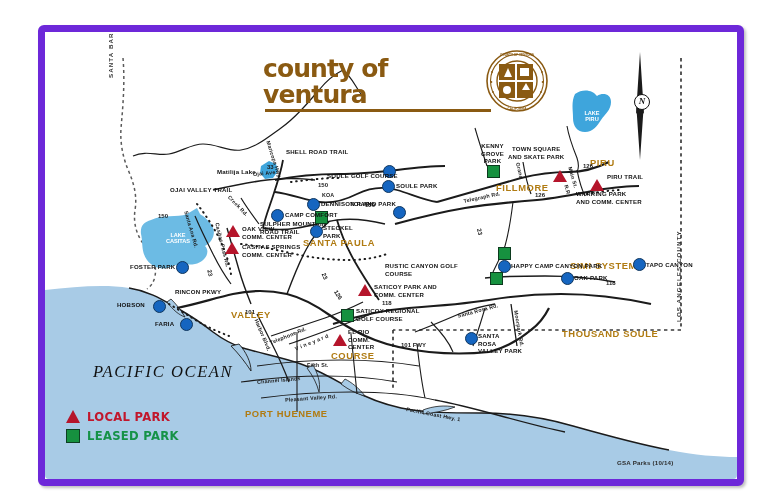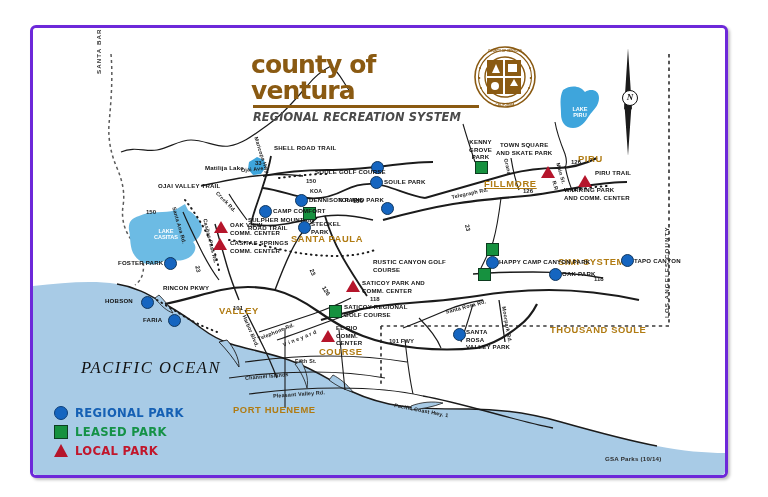--- a/index.html
+++ b/index.html
@@ -5,22 +5,22 @@
 <style>
   html,body{margin:0;padding:0;}
   body{
     width:768px;height:497px;overflow:hidden;background:#ffffff;
     font-family:"Liberation Sans", sans-serif;
   }
   #stage{position:relative;width:768px;height:497px;background:#ffffff;}
 
   
   #card{
-    position:absolute;left:30px;top:25px;width:692px;height:447px;
-    background:#ffffff;border:3px solid #6d28d9;border-radius:6px;
+    position:absolute;left:38px;top:25px;width:692px;height:447px;
+    background:#ffffff;border:7px solid #6d28d9;border-radius:6px;
     box-shadow:2px 2px 3px rgba(0,0,0,.25);overflow:hidden;
   }
   #mapsvg{position:absolute;left:0;top:0;width:692px;height:447px;}
 
   
   .lbl{position:absolute;white-space:nowrap;font-family:"Liberation Sans", sans-serif;}
   .park{font-weight:bold;color:#111;font-size:6.1px;letter-spacing:.2px;line-height:7.6px;}
   .city{font-weight:bold;color:#b07b12;font-size:9.4px;letter-spacing:.6px;}
   .ocean{font-family:"Liberation Serif", serif;font-style:italic;color:#111;font-size:16.5px;letter-spacing:1.6px;}
   .road{font-weight:bold;color:#1b1b1b;font-size:5.3px;letter-spacing:.2px;}
@@ -193,21 +193,20 @@
         <path d="M196,212 C214,214 232,218 250,222 C268,226 286,228 304,228 C318,228 330,226 342,222"></path>
         <path d="M124,272 C134,278 144,284 154,290 C164,296 174,300 184,304"></path>
         <path d="M542,162 C554,160 566,158 578,158"></path>
       </g>
     </g>
   </svg>
 
   <div id="title-block">
     <div id="title-main">county of ventura</div>
     <div id="title-rule"></div>
-    <div id="title-sub">REGIONAL RECREATION SYSTEM</div>
   </div>
 
   <svg id="seal" viewBox="0 0 62 62">
     <circle cx="31" cy="31" r="30" fill="none" stroke="#8a5a12" stroke-width="1.6"></circle>
     <circle cx="31" cy="31" r="26.5" fill="none" stroke="#8a5a12" stroke-width="1.1"></circle>
     <circle cx="31" cy="31" r="20" fill="#ffffff" stroke="#8a5a12" stroke-width="1.4"></circle>
     <g fill="#8a5a12">
       <rect x="13" y="14" width="16" height="16"></rect>
       <rect x="31" y="14" width="16" height="16"></rect>
       <rect x="13" y="32" width="16" height="16"></rect>
@@ -237,21 +236,21 @@
     <path d="M11,0 L15,62 L11,56 L7,62 Z" fill="#1b1b1b"></path>
     <path d="M11,108 L7,50 L11,56 L15,50 Z" fill="#1b1b1b"></path>
   </svg>
   <div id="nlabel">N</div>
 
   <div class="lbl county" style="left:62px;top:46px;transform:rotate(-90deg);transform-origin:left top;">SANTA BARBARA COUNTY</div>
   <div class="lbl county" style="left:630px;top:290px;transform:rotate(-90deg);transform-origin:left top;">LOS ANGELES COUNTY</div>
 
   <div class="lbl city" style="left:222px;top:161px;"></div>
   <div class="lbl city" style="left:258px;top:205px;">SANTA PAULA</div>
-  <div class="lbl city" style="left:451px;top:150px;text-decoration:underline;">FILLMORE</div>
+  <div class="lbl city" style="left:451px;top:150px;">FILLMORE</div>
   <div class="lbl city" style="left:545px;top:125px;">PIRU</div>
   <div class="lbl city" style="left:186px;top:277px;">VALLEY</div>
   <div class="lbl city" style="left:286px;top:318px;">COURSE</div>
   <div class="lbl city" style="left:200px;top:376px;">PORT HUENEME</div>
   <div class="lbl city" style="left:525px;top:228px;">SIMI SYSTEM</div>
   <div class="lbl city" style="left:517px;top:296px;">THOUSAND SOULE</div>
 
   <div class="lbl ocean" style="left:48px;top:330px;">PACIFIC OCEAN</div>
 
   <div class="lbl park" style="left:172px;top:136px;font-weight:bold;">Matilija Lake</div>
@@ -390,34 +389,28 @@
   </div>
   <div class="lbl park" style="left:433px;top:300px;">
     <span>SANTA</span><br>
     <span>ROSA</span><br>
     <span>VALLEY PARK</span>
   </div>
 
   <div id="legend">
     <div class="leg-row">
       <div class="leg-mark">
-            <div class="dot"></div>
+            <div class="tri"></div>
           </div>
-      <div class="leg-text t-regional">REGIONAL PARK</div>
+      <div class="leg-text t-local">LOCAL PARK</div>
     </div>
     <div class="leg-row">
       <div class="leg-mark">
             <div class="sq"></div>
           </div>
       <div class="leg-text t-leased">LEASED PARK</div>
     </div>
-    <div class="leg-row">
-      <div class="leg-mark">
-            <div class="tri"></div>
-          </div>
-      <div class="leg-text t-local">LOCAL PARK</div>
-    </div>
   </div>
 
   <div class="lbl credit" style="left:572px;top:427px;">GSA Parks (10/14)</div>
 
  </div>
 </div>
 
 </body></html>

